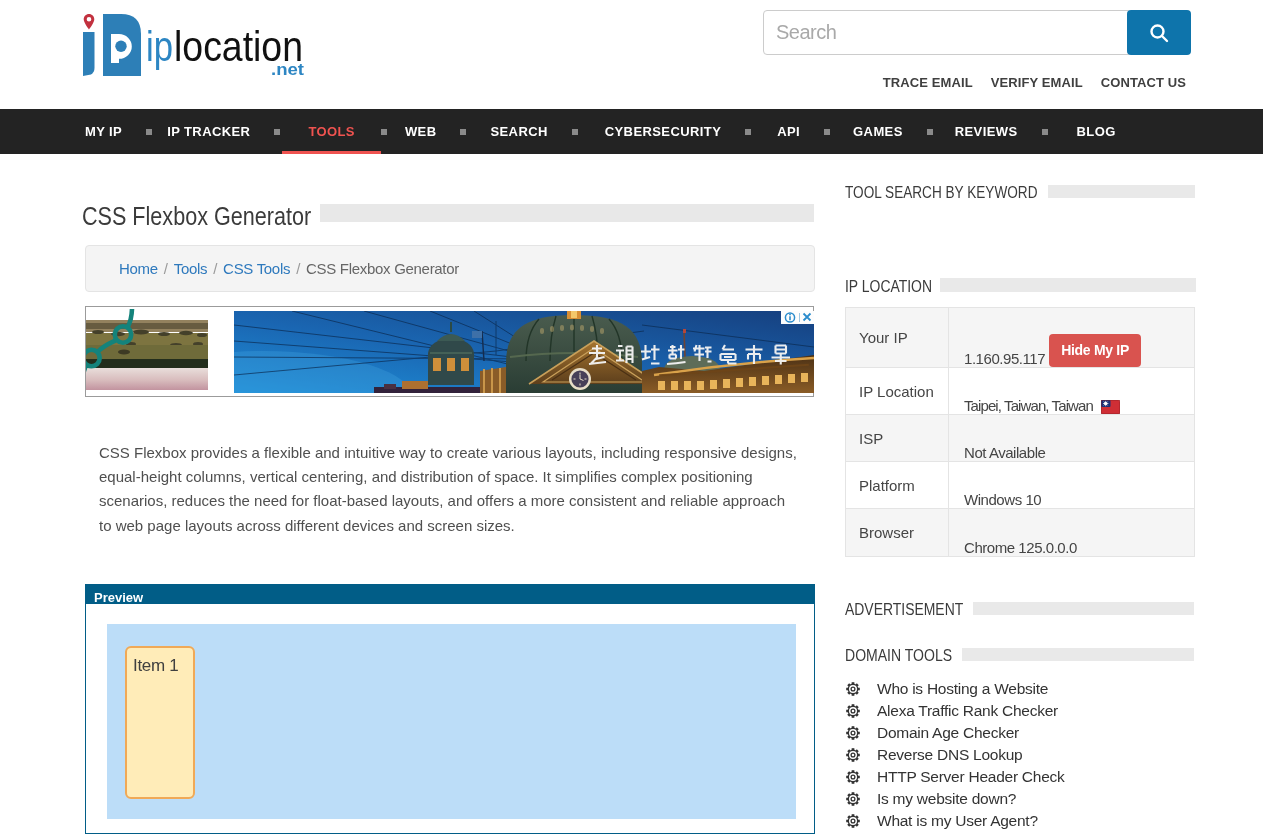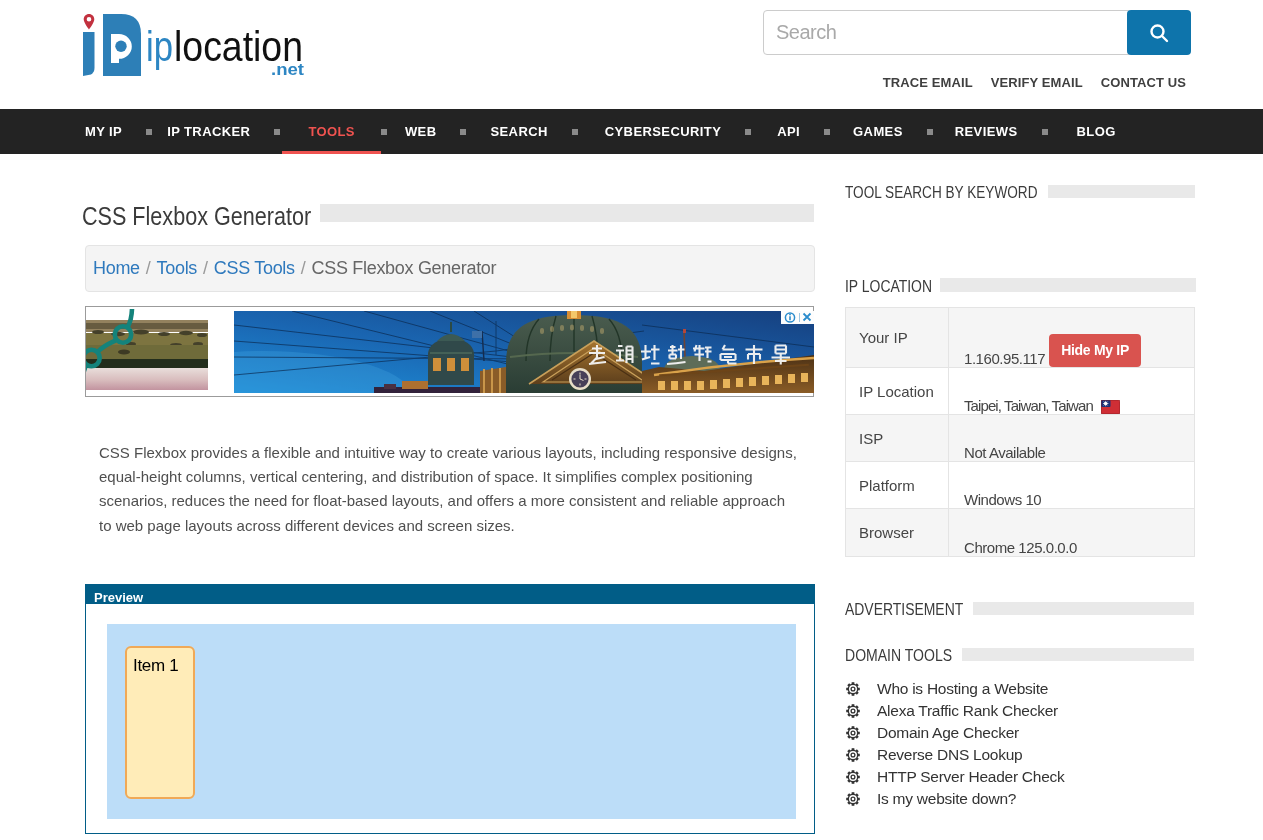--- a/index.html
+++ b/index.html
@@ -33,32 +33,32 @@
 #nav .sq{width:6px;height:6px;background:#8a8a8a;flex:none}
 
 
 .hbar{position:absolute;background:#e9e9e9}
 .htxt{display:inline-block;transform-origin:0 50%;white-space:nowrap;color:#3b3b3b}
 
 
 #h1{left:82px;top:201px;width:730px;height:28px;font-size:26px;color:#3b3b3b}
 #h1 .htxt{transform:scaleX(.83)}
 #h1 .hbar{left:238px;top:3px;width:494px;height:18px;background:#e8e8e8}
-#crumb{left:85px;top:245px;width:730px;height:47px;background:#f4f4f4;border:1px solid #e4e4e4;border-radius:4px;font-size:18px;color:#8a8a8a;line-height:45px;padding-left:7px;letter-spacing:-.3px}
+#crumb{left:85px;top:245px;width:730px;height:47px;background:#f4f4f4;border:1px solid #e4e4e4;border-radius:4px;font-size:15px;color:#8a8a8a;line-height:45px;padding-left:33px;letter-spacing:-.3px}
 #crumb a{color:#2e79bd}
 #crumb .sep{color:#9a9a9a;margin:0 6px}
 #crumb .cur{color:#666}
 #ad{left:85px;top:306px;width:729px;height:91px;border:1px solid #9b9b9b;background:#fff}
 #ad .left{position:absolute;left:0;top:1px;width:122px;height:88px}
 #ad .main{position:absolute;left:148px;top:4px;width:580px;height:82px}
 #para{left:99px;top:441px;width:710px;font-size:15px;line-height:24.2px;color:#4f4f4f;letter-spacing:0}
 #panel{left:85px;top:584px;width:730px;height:250px;border:1px solid #015d87}
 #panel .head{height:19px;background:#015d87;color:#fff;font-size:13px;font-weight:bold;line-height:25px;padding-left:8px}
 #panel .blue{position:absolute;left:21px;top:39px;width:689px;height:195px;background:#bcddf8}
-#panel .item{position:absolute;left:18px;top:22px;width:70px;height:153px;background:#ffecb8;border:2px solid #f0a957;border-radius:6px;font-size:17px;color:#000000;text-align:left;padding:8px 12px 0 6px;letter-spacing:-.3px}
+#panel .item{position:absolute;left:18px;top:22px;width:70px;height:153px;background:#ffecb8;border:2px solid #f0a957;border-radius:6px;font-size:17px;color:#404040;text-align:left;padding:8px 12px 0 6px;letter-spacing:-.3px}
 
 
 #tsk{left:845px;top:183px;width:350px;font-size:17px}
 #tsk .htxt{transform:scaleX(.80)}
 #tsk .hbar{left:203px;top:2px;width:147px;height:13px}
 #toolsearch{left:845px;top:214px;width:350px;height:34px}
 #toolsearch input{position:absolute;left:0;top:0;width:319px;height:34px;border:1px solid #ccc;border-radius:3px 0 0 3px;padding-left:12px;font-family:"Liberation Sans",sans-serif;font-size:14px;letter-spacing:-.8px;color:#999}
 #toolsearch input::placeholder{color:#a9a9a9}
 #toolsearch .btn{position:absolute;right:0;top:0;width:33px;height:34px;background:#3377b4;border-radius:3px;display:flex;align-items:center;justify-content:center}
 #ipl{left:845px;top:277px;width:350px;font-size:17px}
@@ -417,15 +417,18 @@
         </svg>Domain Age Checker</div>
     <div class="ti"><svg class="gear" width="16" height="16" viewBox="0 0 16 16">
           <use href="#gearico"></use>
         </svg>Reverse DNS Lookup</div>
     <div class="ti"><svg class="gear" width="16" height="16" viewBox="0 0 16 16">
           <use href="#gearico"></use>
         </svg>HTTP Server Header Check</div>
     <div class="ti"><svg class="gear" width="16" height="16" viewBox="0 0 16 16">
           <use href="#gearico"></use>
         </svg>Is my website down?</div>
+    <div class="ti"><svg class="gear" width="16" height="16" viewBox="0 0 16 16">
+          <use href="#gearico"></use>
+        </svg>What is my User Agent?</div>
   </div>
 
 </div>
 
 </body></html>

